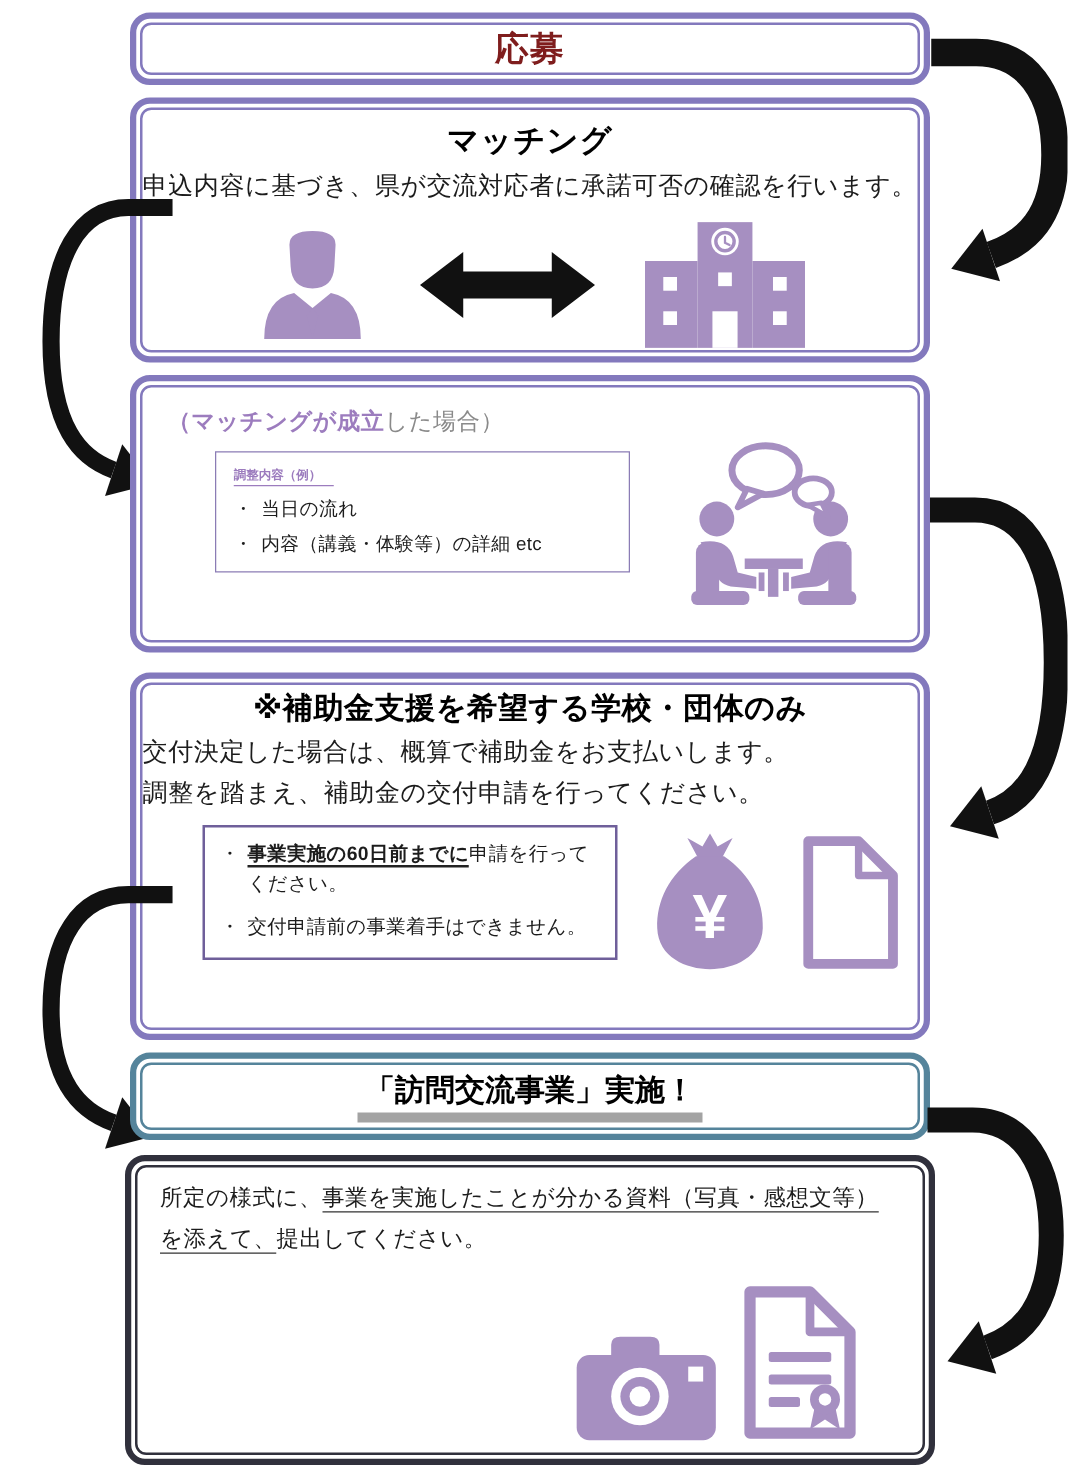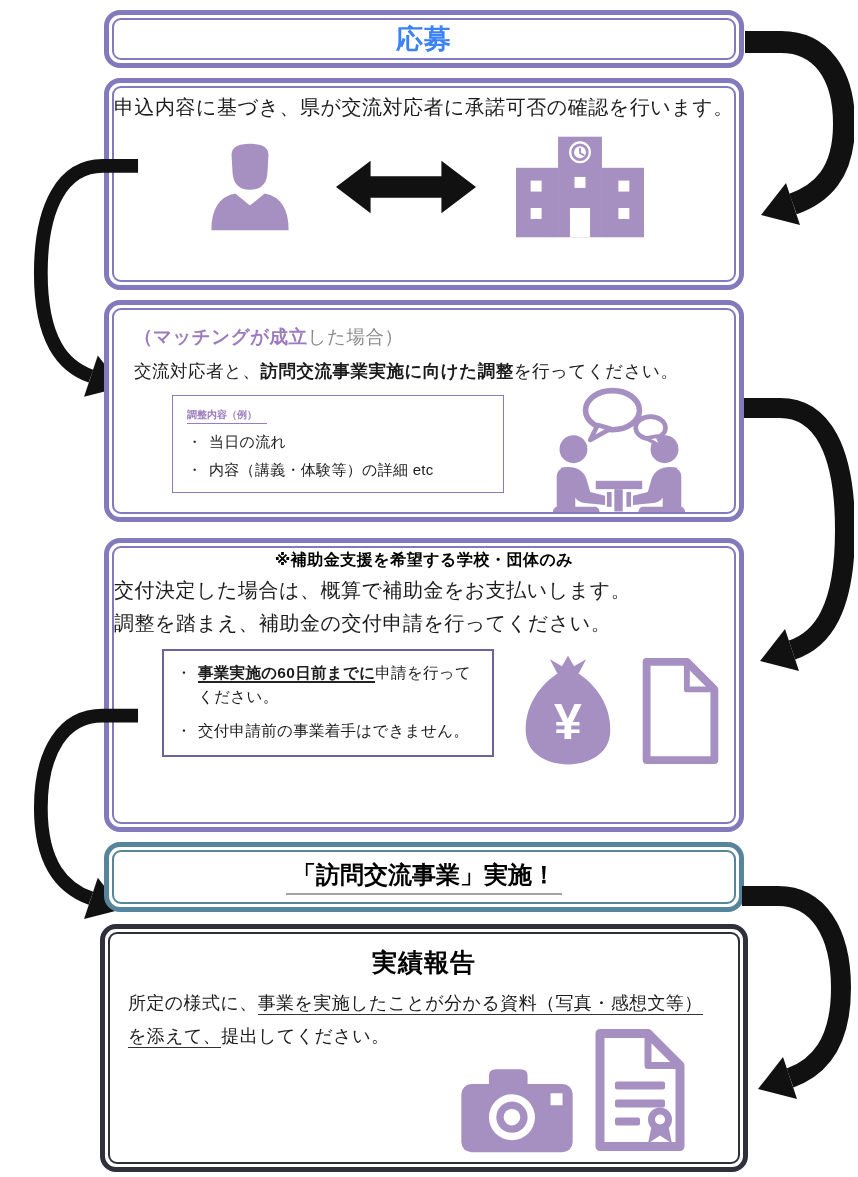--- a/index.html
+++ b/index.html
@@ -20,25 +20,25 @@
   }
   .canvas{position:absolute;inset:0;}
   
   .pbox{position:absolute;border:5px solid var(--purple);border-radius:16px;background:#fff;padding:3px;}
   .pbox-inner{width:100%;height:100%;border:2px solid var(--purple);border-radius:9px;position:relative;overflow:hidden;}
   .box-blue{border-color:var(--steel);}
   .box-blue .pbox-inner{border-color:var(--steel);}
   .box-dark{border-color:var(--dark);}
   .box-dark .pbox-inner{border-color:var(--dark);}
   .center-title{display:flex;align-items:center;justify-content:center;height:100%;}
-  h1.big{font-size:27px;font-weight:800;color:#3b82f6;letter-spacing:1px;}
+  h1.big{font-size:27px;font-weight:800;color:#7f1d1d;letter-spacing:1px;}
   .box-title{font-size:25px;font-weight:800;color:#000;text-align:center;margin-top:8px;letter-spacing:1px;}
-  .box-sub{font-size:16px;font-weight:800;color:#000;text-align:center;margin-top:2px;letter-spacing:0.5px;}
+  .box-sub{font-size:24px;font-weight:800;color:#000;text-align:center;margin-top:2px;letter-spacing:0.5px;}
   .box-line{font-size:20px;text-align:left;margin-top:6px;letter-spacing:0.5px;}
-  .underlined-title{border-bottom:2px solid #a3a3a3;padding:0 6px 2px 6px;display:inline-block;}
+  .underlined-title{border-bottom:8px solid #a3a3a3;padding:0 6px 2px 6px;display:inline-block;}
   
   .match-icons{display:flex;align-items:center;justify-content:center;gap:40px;margin-top:14px;}
   
   .cond{font-size:18.5px;margin:14px 0 0 20px;letter-spacing:0.5px;}
   .cond .hl{color:var(--accent);font-weight:800;}
   .cond .rest{color:var(--gray);margin-top:12px;}
   .lead{font-size:17.5px;margin:10px 0 0 20px;letter-spacing:0.5px;}
   .lead b{font-weight:800;}
   .coord-row{display:flex;align-items:flex-start;margin:12px 0 0 58px;}
   .example-box{border:1.5px solid #8b7cb5;background:#fff;width:332px;padding:8px 12px 12px 14px;}
@@ -72,20 +72,21 @@
     </div>
   </div>
 
   <svg class="arrow" style="left:742px;top:22px;" width="112" height="205" viewBox="0 0 110 205">
     <path d="M2 20 L38 20 C78 20 101 52 101 102 C101 152 78 172 50 182" fill="none" stroke="#111" stroke-width="22"></path>
     <polygon points="18,193 43,161 57,203" fill="#111"></polygon>
   </svg>
 
   <div class="pbox" style="left:104px;top:78px;width:640px;height:212px;">
     <div class="pbox-inner">
+      <div class="box-title">マッチング</div>
       <div class="box-line">申込内容に基づき、県が交流対応者に承諾可否の確認を行います。</div>
       <div class="match-icons">
         <svg width="92" height="104" viewBox="0 0 100 100">
           <path d="M30 16 Q29 3 50 3 Q71 3 70 16 L69 34 Q68 53 50 53 Q32 53 31 34 Z" fill="#A68FC1"></path>
           <path d="M8 97 Q8 62 34 57 L50 70 L66 57 Q92 62 92 97 Z" fill="#A68FC1"></path>
           <path d="M50 70 L45 77 L50 97 L55 77 Z" fill="#A68FC1"></path>
         </svg>
         <svg width="140" height="60" viewBox="0 0 170 72">
           <polygon points="0,36 42,4 42,23 128,23 128,4 170,36 128,68 128,49 42,49 42,68" fill="#111"></polygon>
         </svg>
@@ -108,21 +109,20 @@
   </div>
 
   <svg class="arrow" style="left:32px;top:146px;" width="108" height="255" viewBox="0 0 110 255">
     <path d="M108 18 L72 18 C32 18 9 58 9 127 C9 196 32 222 60 232" fill="none" stroke="#111" stroke-width="14"></path>
     <polygon points="92,243 67,211 53,253" fill="#111"></polygon>
   </svg>
 
   <div class="pbox" style="left:104px;top:300px;width:640px;height:222px;">
     <div class="pbox-inner">
       <div class="cond"><span class="hl">（マッチングが成立</span><span class="rest">した場合）</span></div>
-      <div class="lead"><span>交流対応者と、</span><b>訪問交流事業実施に向けた調整</b><span>を行ってください。</span></div>
       <div class="coord-row">
         <div class="example-box">
           <div class="example-title">調整内容（例）</div>
           <div class="bullet-row">
               <span class="bu">・</span>
               <span>当日の流れ</span>
             </div>
           <div class="bullet-row">
               <span class="bu">・</span>
               <span>内容（講義・体験等）の詳細  etc</span>
@@ -201,21 +201,20 @@
     </div>
   </div>
 
   <svg class="arrow" style="left:738px;top:876px;" width="114" height="225" viewBox="0 0 110 225">
     <path d="M2 20 L38 20 C78 20 101 56 101 112 C101 168 78 192 50 202" fill="none" stroke="#111" stroke-width="20"></path>
     <polygon points="18,213 43,181 57,223" fill="#111"></polygon>
   </svg>
 
   <div class="pbox box-dark" style="left:100px;top:924px;width:648px;height:248px;">
     <div class="pbox-inner">
-      <div class="box-title" style="margin-top:12px;">実績報告</div>
       <div class="report-body"><span>所定の様式に、</span><span class="u">事業を実施したことが分かる資料（写真・感想文等）を添えて、</span><span>提出してください。</span></div>
       <div class="report-icons">
         <svg width="118" height="92" viewBox="0 0 125 100">
           <rect x="2" y="24" width="121" height="74" rx="11" fill="#A68FC1"></rect>
           <path d="M32 26 L32 15 Q32 8 40 8 L66 8 Q74 8 74 15 L74 26 Z" fill="#A68FC1"></path>
           <circle cx="57" cy="60" r="25" fill="#fff"></circle>
           <circle cx="57" cy="60" r="17" fill="#A68FC1"></circle>
           <circle cx="57" cy="60" r="9" fill="#fff"></circle>
           <rect x="99" y="34" width="13" height="13" fill="#fff"></rect>
         </svg>

